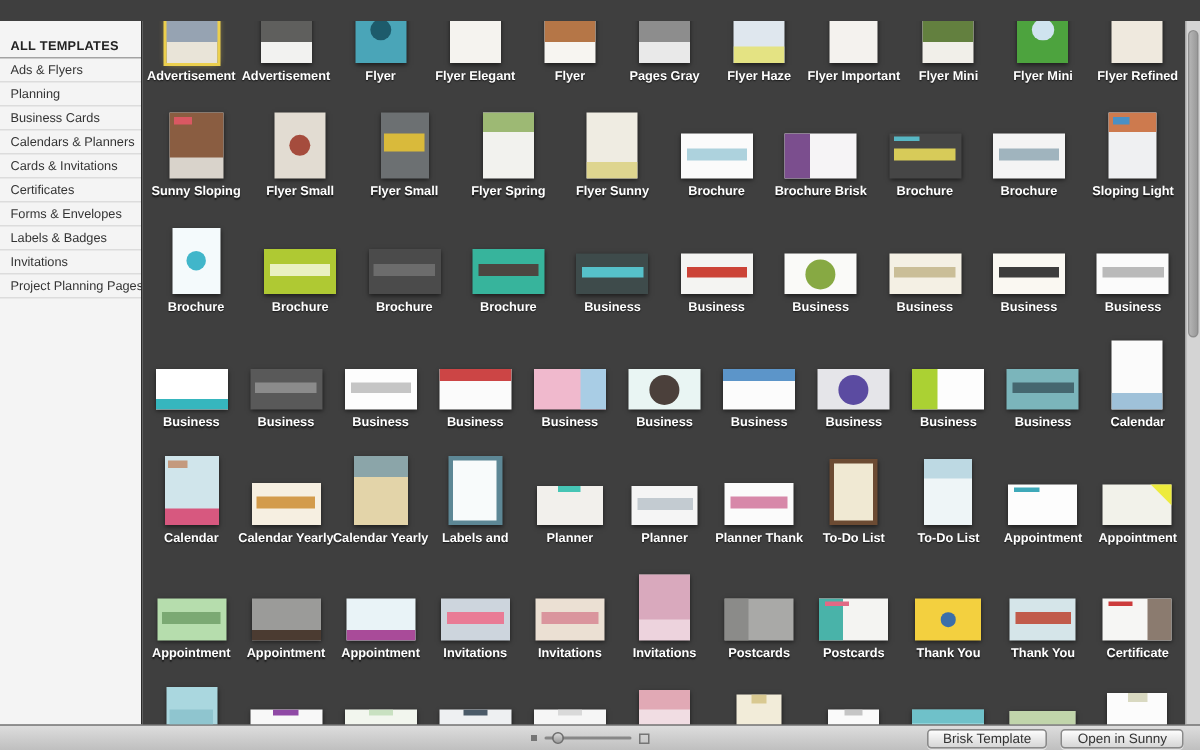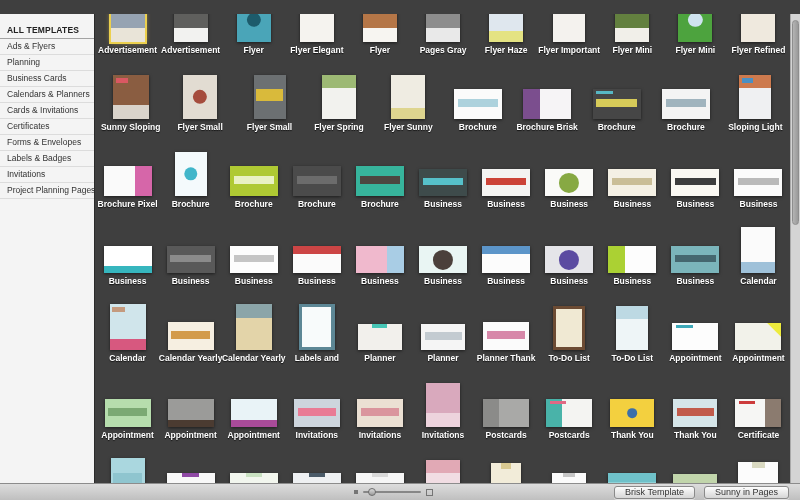--- a/index.html
+++ b/index.html
@@ -215,26 +215,20 @@
           <div class="cell">
             <div class="thumb" style="width: 32px; height: 44px; background: rgb(239, 240, 242);">
               <div class="accent v-top30" style="background: rgb(205, 122, 78);"></div>
               <div class="a2" style="background: rgb(74, 144, 196);"></div>
             </div>
             <div class="thumb-label">Sloping Light</div>
           </div>
         </div>
         <div class="grid-row">
           <div class="cell">
-            <div class="thumb" style="width: 48px; height: 30px; background: rgb(250, 250, 250);">
-              <div class="accent v-right35" style="background: rgb(214, 102, 169);"></div>
-            </div>
-            <div class="thumb-label">Brochure Pixel</div>
-          </div>
-          <div class="cell">
             <div class="thumb" style="width: 32px; height: 44px; background: rgb(244, 250, 252);">
               <div class="accent v-circle" style="background: rgb(65, 182, 202);"></div>
             </div>
             <div class="thumb-label">Brochure</div>
           </div>
           <div class="cell">
             <div class="thumb" style="width: 48px; height: 30px; background: rgb(175, 201, 51);">
               <div class="accent v-mid" style="background: rgb(233, 241, 194);"></div>
             </div>
             <div class="thumb-label">Brochure</div>
@@ -573,17 +567,17 @@
   <footer class="footer">
     <div class="zoomer">
       <span class="z-small"></span>
       <div class="z-track">
         <div class="z-thumb"></div>
       </div>
       <span class="z-large"></span>
     </div>
     <div class="footer-buttons">
       <button class="btn">Brisk Template</button>
-      <button class="btn">Sunny in Pages</button>
+      <button class="btn">Open in Sunny</button>
     </div>
   </footer>
 
 </div>
 
 </body></html>

